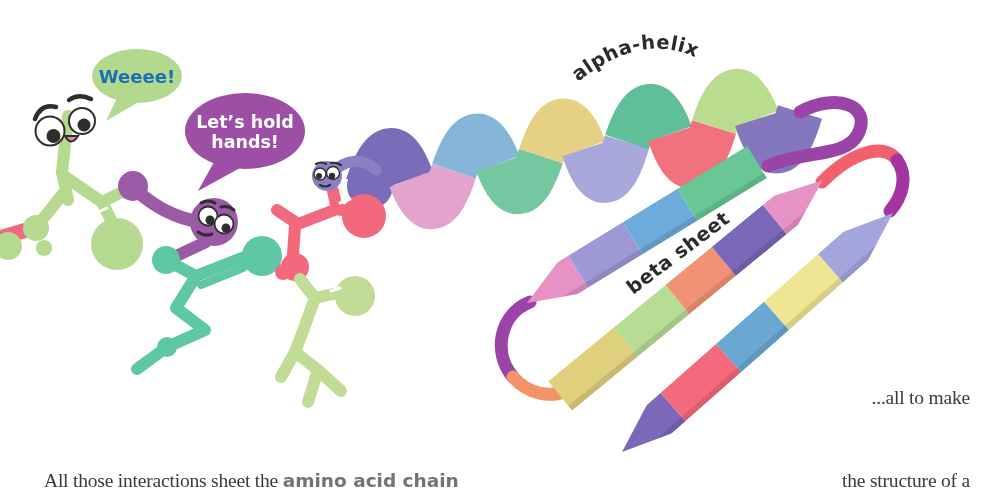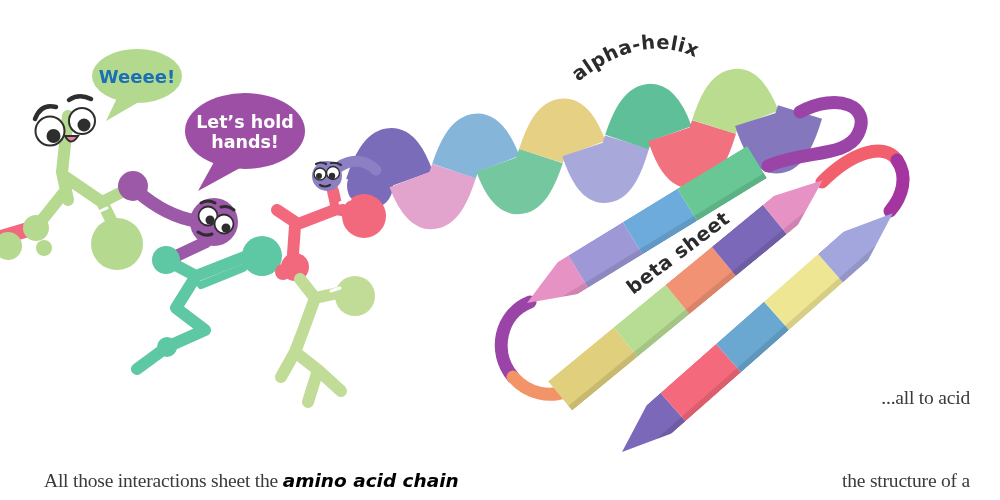--- a/index.html
+++ b/index.html
@@ -5,21 +5,21 @@
   html,body{margin:0;padding:0;background:#fff;}
   #page{position:relative;width:1000px;height:500px;background:#fff;overflow:hidden;
         font-family:"Liberation Sans",sans-serif;}
   #art{position:absolute;left:0;top:0;}
   svg text{font-family:"DejaVu Sans",sans-serif;font-weight:bold;}
   .caption{position:absolute;font-family:"Liberation Serif","DejaVu Serif",serif;
            color:#3a3a3a;font-size:19.5px;letter-spacing:-0.2px;white-space:pre;}
   #caption-left{left:44px;top:403px;line-height:31px;}
   #caption-right{right:30px;top:329px;line-height:27.5px;text-align:right;}
   .hl{font-family:"DejaVu Sans",sans-serif;font-weight:bold;font-size:18.5px;letter-spacing:0;}
-  .hl-amino{color:#000000;font-style:italic;}
+  .hl-amino{color:#737373;}
 </style>
 </head>
 <body>
 
 <div id="page">
 
 <svg id="art" width="1000" height="500" viewBox="0 0 1000 500">
   <defs>
     <clipPath id="s1clip">
           <polygon points="0,0 48,-19 270,-19 270,19 48,19"></polygon>
@@ -184,20 +184,20 @@
     <text x="245" y="148" text-anchor="middle" font-size="17.5" fill="#ffffff">hands!</text>
   </g>
 </svg>
 
 <div id="caption-left" class="caption">
   <div class="caption-line"><span>All those interactions sheet the </span><span class="hl hl-amino">amino acid chain</span></div>
   
 </div>
 
 <div id="caption-right" class="caption">
-  <div class="caption-line">...all to acid</div>
+  <div class="caption-line">...all to make</div>
   <div class="caption-line">the structure of a</div>
   
   
   
 </div>
 
 </div>
 
 </body></html>

